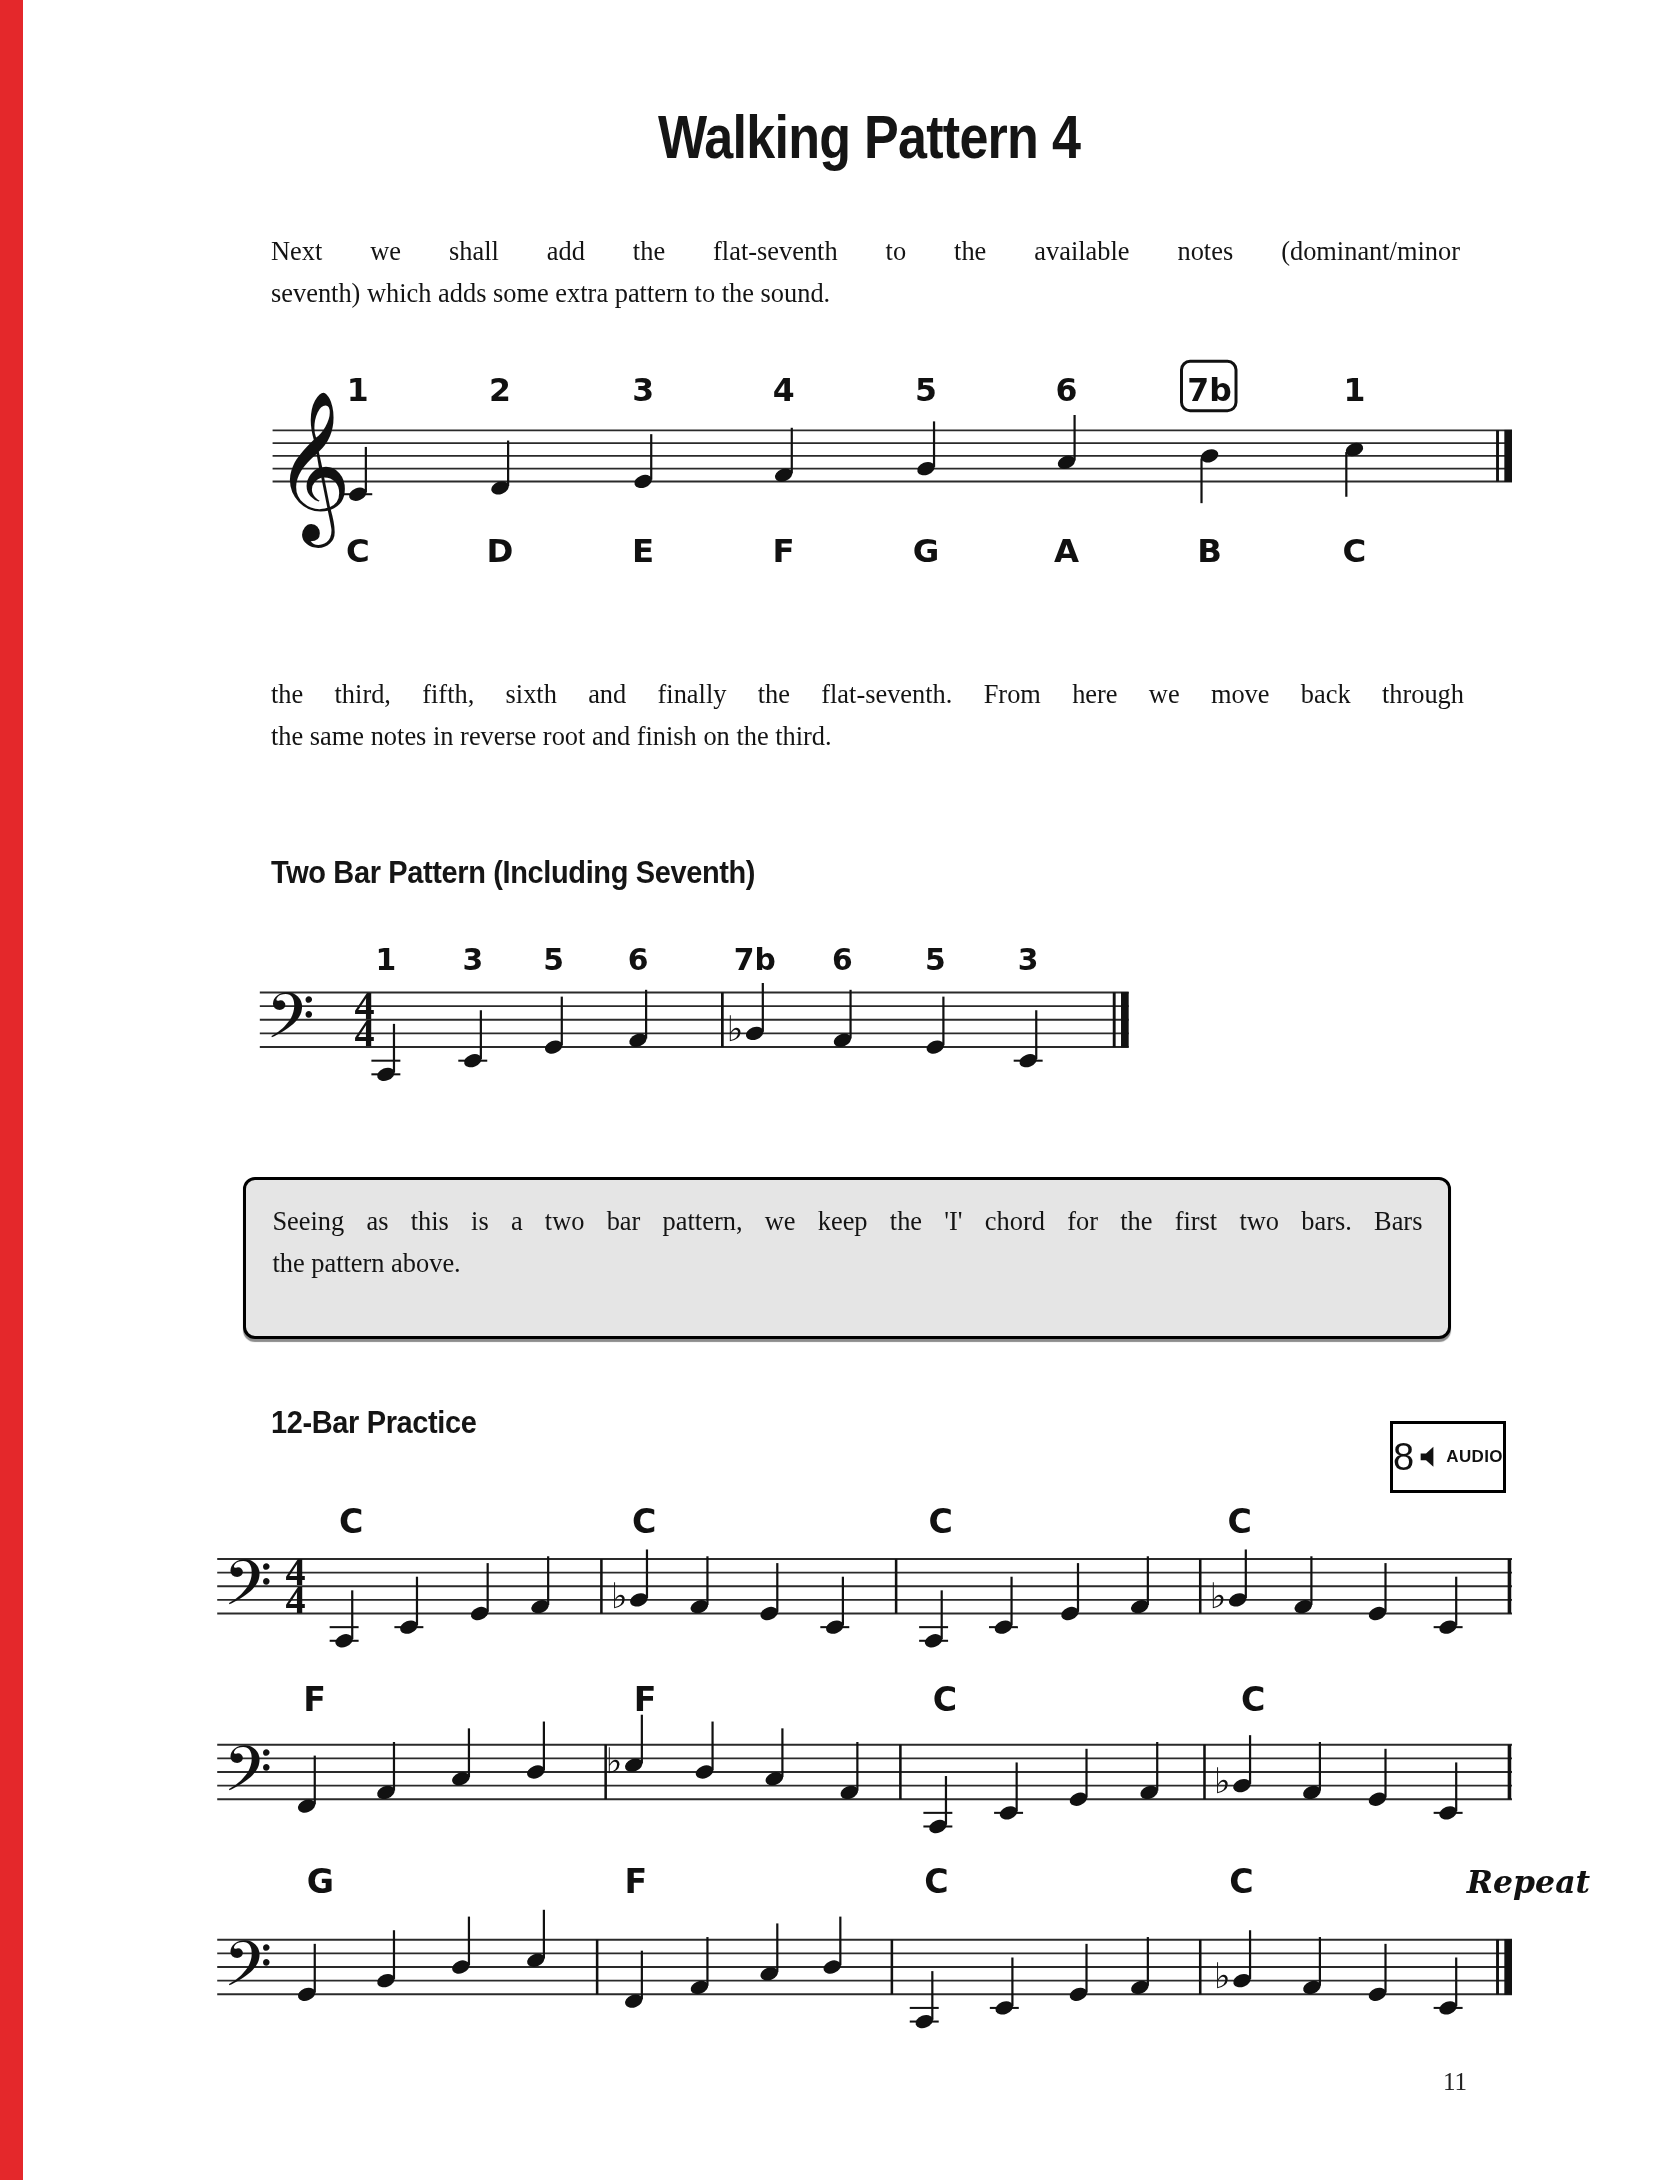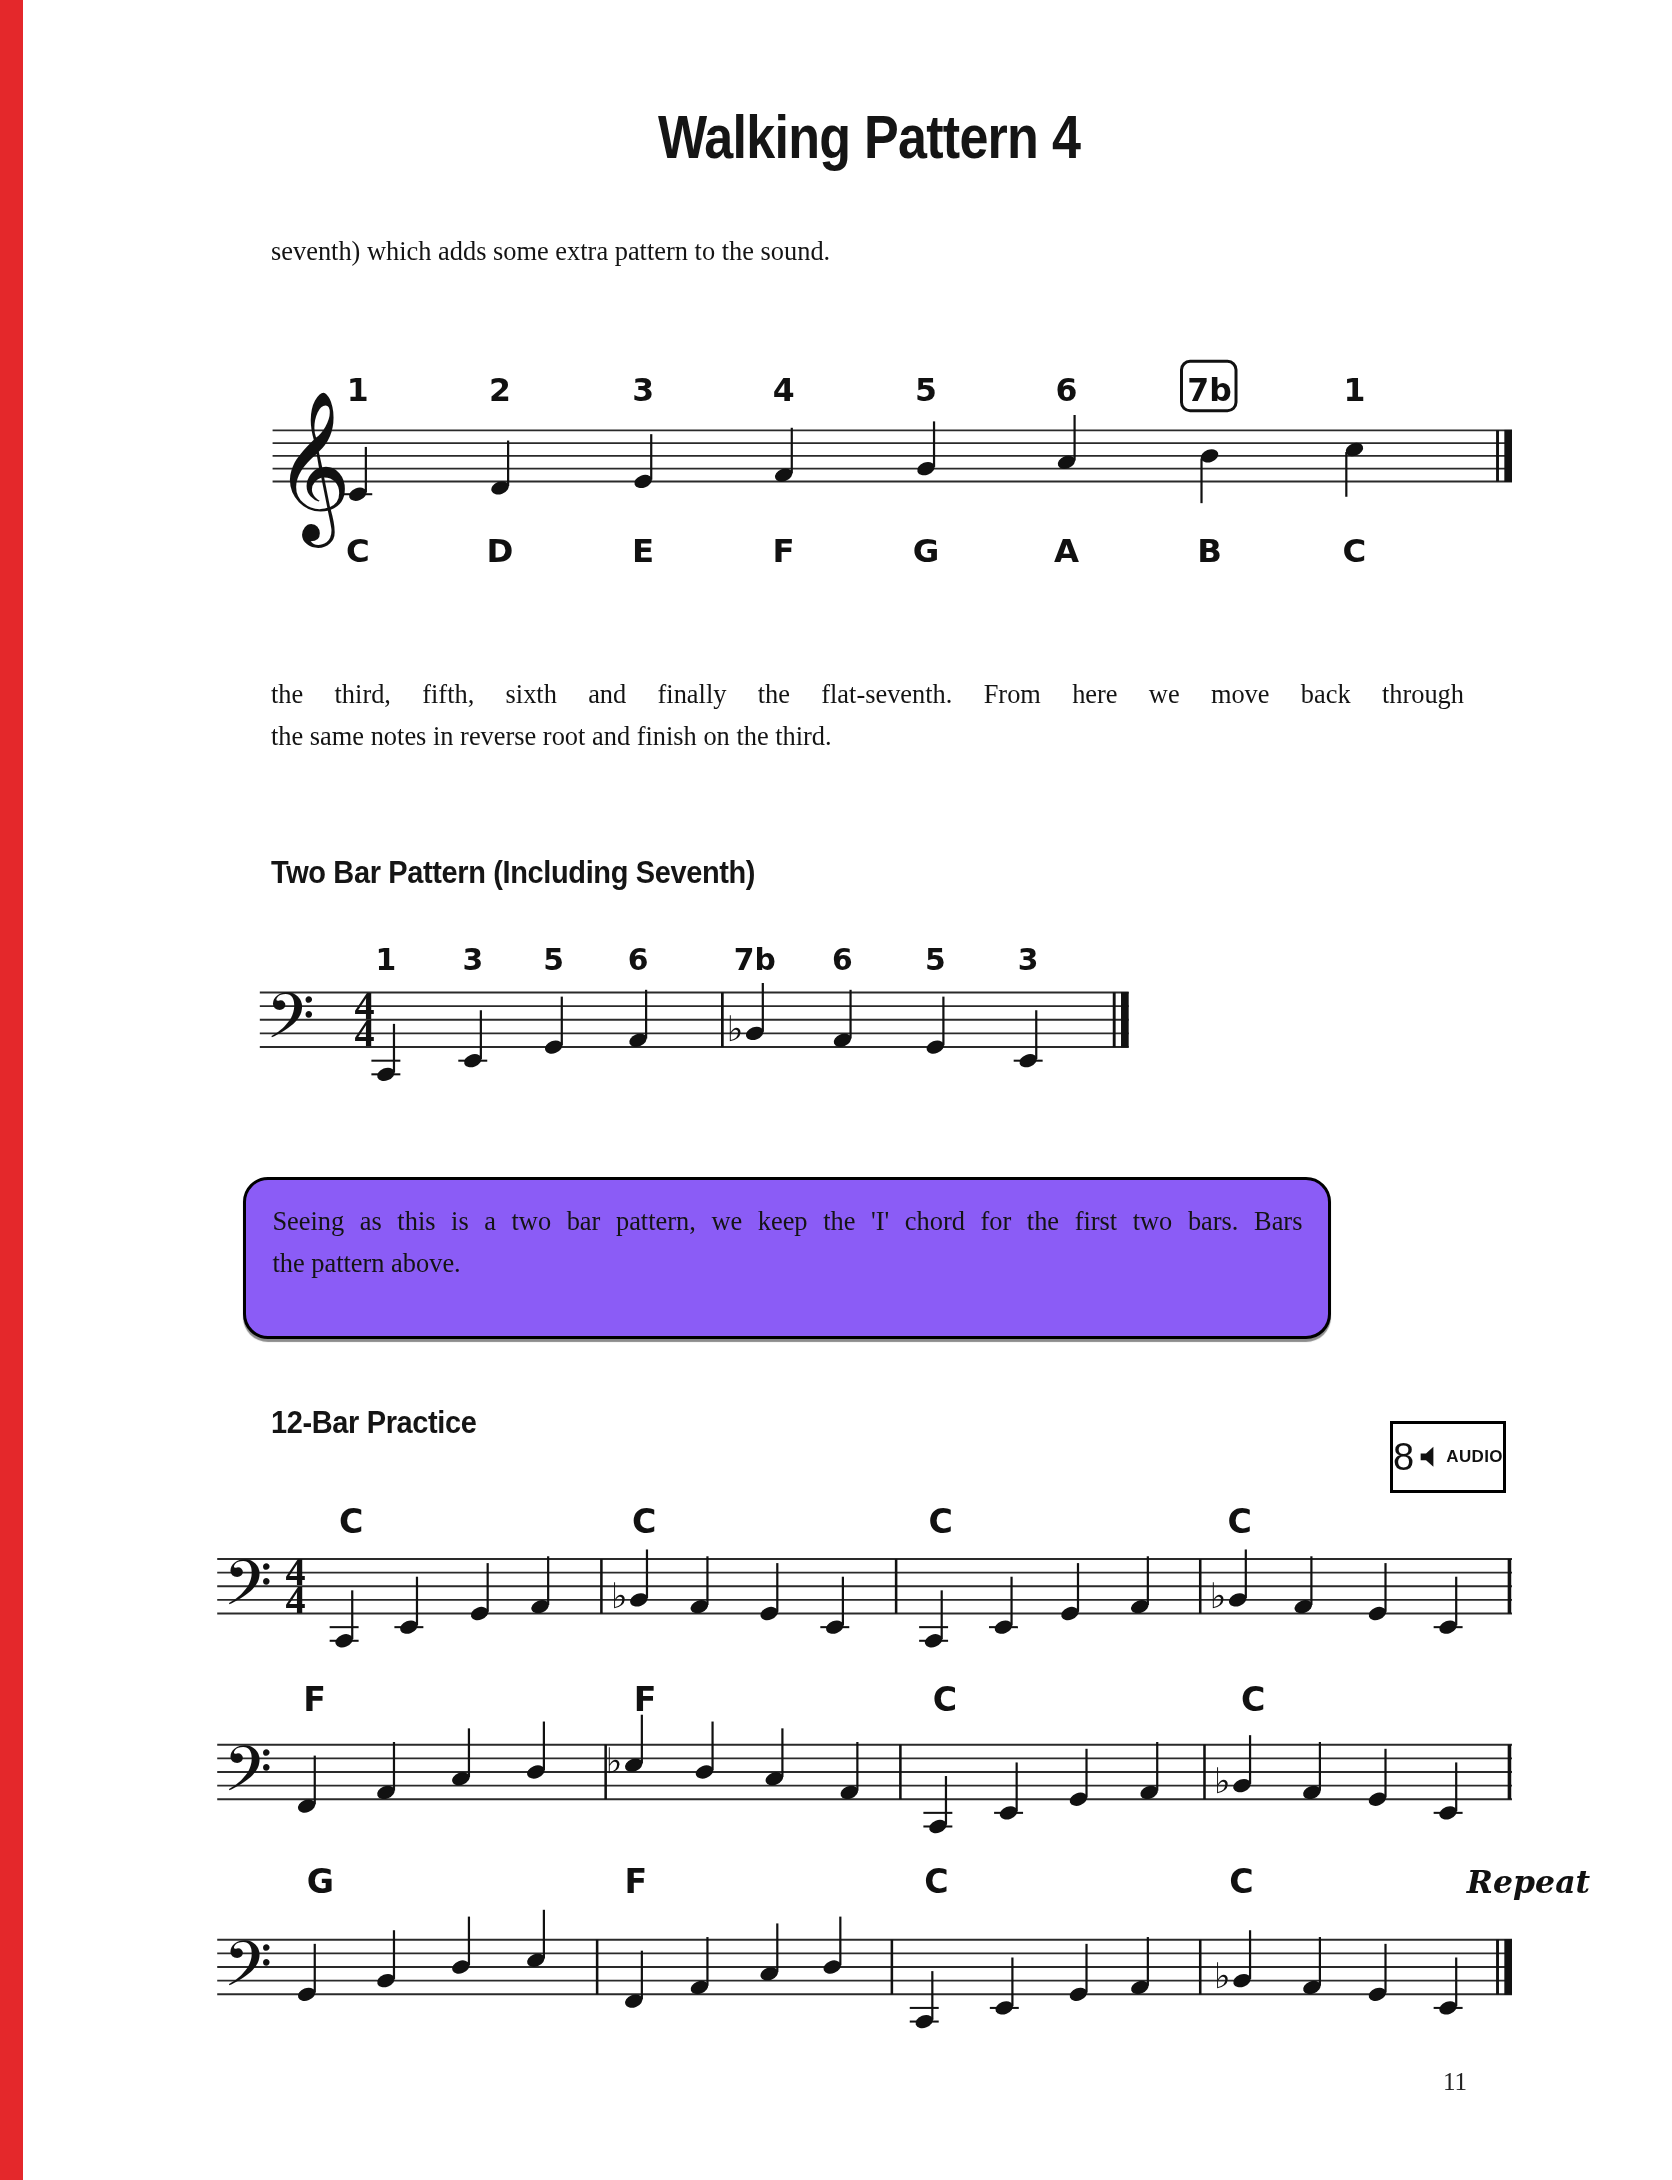--- a/index.html
+++ b/index.html
@@ -12,38 +12,39 @@
          transform:scaleX(0.84);transform-origin:center;letter-spacing:-0.9px;color:#151515;}
   .para{font-size:26.4px;line-height:42px;color:#141414;}
   .tline{white-space:nowrap;}
   .just{text-align:justify;text-align-last:justify;white-space:normal;}
   #p1{left:271px;top:230px;width:1189px;}
   #p2{left:271px;top:673px;width:1193px;}
   .h2{font-family:"Liberation Sans", sans-serif;font-weight:bold;font-size:31.5px;color:#151515;
       transform:scaleX(0.92);transform-origin:left;letter-spacing:-0.4px;}
   #h-two-bar{left:271px;top:854px;}
   #h-practice{left:271px;top:1404px;}
-  .callout{left:243px;top:1177px;width:1088px;height:162px;border:3.8px solid #000;
-           border-radius:25px;box-shadow:0 2.6px 0.9px rgba(0,0,0,0.45);background:#8b5cf6;box-sizing:border-box;
+  .callout{left:243px;top:1177px;width:1208px;height:162px;border:3.8px solid #000;
+           border-radius:12px;box-shadow:0 2.6px 0.9px rgba(0,0,0,0.45);background:#e5e5e5;box-sizing:border-box;
            padding:20.4px 25.6px 0 26.4px;}
   .audio-badge{left:1390px;top:1421px;width:116px;height:72px;border:3.4px solid #000;background:#fff;
                box-sizing:border-box;display:flex;align-items:center;justify-content:center;gap:6px;}
   .audio-num{font-family:"Liberation Sans", sans-serif;font-size:38px;font-weight:normal;color:#111;}
   .audio-lbl{font-family:"Liberation Sans", sans-serif;font-size:17px;font-weight:bold;color:#111;letter-spacing:0.4px;}
   .pageno{left:271px;top:2068px;width:1196px;text-align:right;font-size:25px;color:#222;}
   svg text{user-select:none;}
 </style>
 </head>
 <body>
 
 <div class="abs stripe"></div>
 
 <div class="abs title">Walking Pattern 4</div>
 
 <div class="abs para" id="p1">
+    <div class="tline just">Next we shall add the flat-seventh to the available notes (dominant/minor</div>
     <div class="tline">seventh) which adds some extra pattern to the sound.</div>
   </div>
 
 <svg class="abs" id="music-layer" style="left:0;top:0;" width="1673" height="2181" viewBox="0 0 1964 2560">
     <g>
       <line x1="320" y1="505" x2="1775" y2="505" stroke="#2a2a2a" stroke-width="2.2"></line>
       <line x1="320" y1="520" x2="1775" y2="520" stroke="#2a2a2a" stroke-width="2.2"></line>
       <line x1="320" y1="535" x2="1775" y2="535" stroke="#2a2a2a" stroke-width="2.2"></line>
       <line x1="320" y1="550" x2="1775" y2="550" stroke="#2a2a2a" stroke-width="2.2"></line>
       <line x1="320" y1="565" x2="1775" y2="565" stroke="#2a2a2a" stroke-width="2.2"></line>

